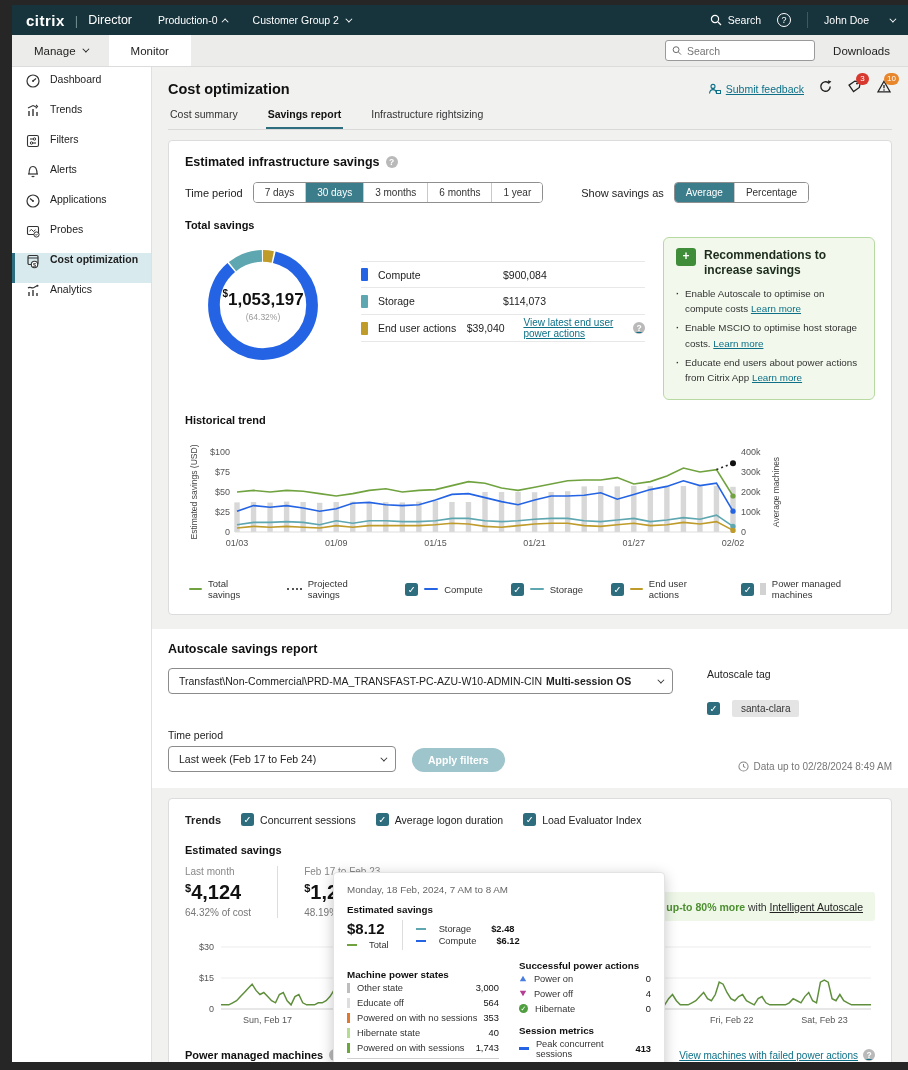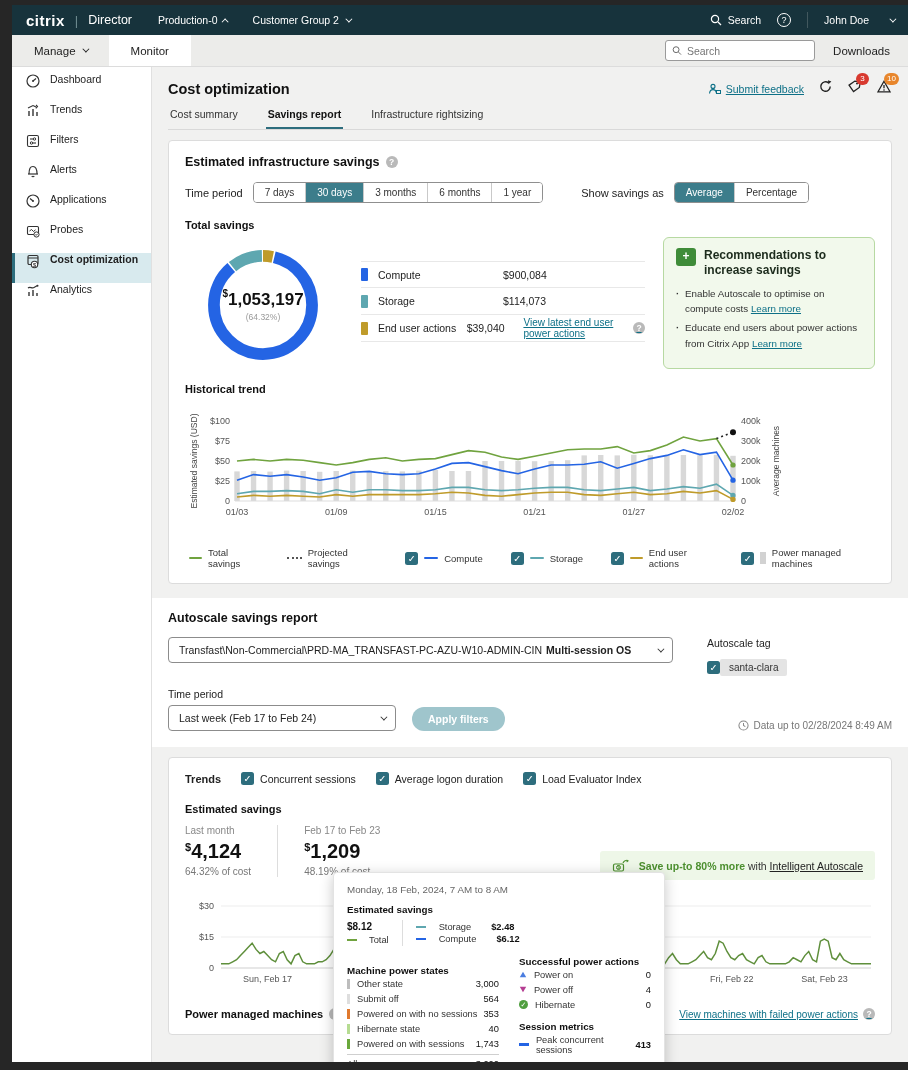--- a/index.html
+++ b/index.html
@@ -93,21 +93,21 @@
   .cb { width:13px; height:13px; background:#2d6d7d; border-radius:2.5px; color:#fff; font-size:9.5px; line-height:13px; text-align:center; flex:0 0 auto; cursor:pointer;}
   .cb:after { content:"✓"; }
 
   
   .autoscale { background:#fff; margin-top:14px; padding:13px 16px 16px; }
   .as-grid { display:flex; margin-top:12px; }
   .field-label { font-size:10.5px; color:#222; margin-bottom:5px;}
   .select { height:26px; border:1px solid #8c8c8c; border-radius:4px; background:#fff; display:flex; align-items:center; padding:0 10px; font-size:10.5px; color:#222; gap:8px; cursor:pointer;}
   .select .chev { color:#333; margin-left:auto; }
   .as-right { margin-left:34px; }
-  .tagrow { display:flex; align-items:center; gap:0; margin-top:10px;}
+  .tagrow { display:flex; align-items:center; gap:12px; margin-top:20px;}
   .chip { background:#e4e4e4; font-size:10px; color:#333; padding:3px 9px; border-radius:2px;}
   .as-row2 { display:flex; align-items:flex-end; margin-top:12px;}
   .apply-btn { margin-left:16px; background:#9fc5cc; color:#fff; border:none; border-radius:13px; padding:6px 16px; font-size:10.5px; font-weight:bold; font-family:"Liberation Sans",sans-serif; cursor:pointer;}
   .data-upto { margin-left:auto; font-size:10px; color:#777; display:flex; align-items:center; gap:5px;}
 
   
   .trends-row { display:flex; align-items:center; gap:20px; font-size:10.5px; color:#222;}
   .trends-label { font-size:11px; font-weight:bold; }
   .tr-cb { display:flex; align-items:center; gap:6px; cursor:pointer;}
   .stats-row { display:flex; align-items:flex-start; margin-top:10px;}
@@ -127,21 +127,21 @@
   .tri-up { width:0; height:0; border-left:4.5px solid transparent; border-right:4.5px solid transparent; border-bottom:7px solid #4a7de0;}
   .tri-down { width:0; height:0; border-left:4.5px solid transparent; border-right:4.5px solid transparent; border-top:7px solid #b53d92;}
   .hib-ic { width:9px; height:9px; border-radius:50%; background:#4f9e3f; color:#fff; font-size:7px; line-height:9px; text-align:center;}
   .hib-ic:after{content:"✓";}
 
   
   .tooltip { position:absolute; left:181px; top:805px; width:332px; background:#fff; border:1px solid #e3e3e3; border-radius:4px; box-shadow:0 3px 14px rgba(0,0,0,.22); padding:11px 13px 12px; z-index:20;}
   .tt-title { font-size:9.8px; color:#666; }
   .tt-sec { font-size:9.8px; font-weight:bold; color:#111; margin-top:9px;}
   .tt-est { display:flex; align-items:center; margin-top:5px;}
-  .tt-big { font-size:10px; font-weight:bold; color:#111;}
+  .tt-big { font-size:15px; font-weight:bold; color:#111;}
   .tt-total { display:flex; align-items:center; gap:5px; font-size:9.3px; color:#333; margin-top:3px;}
   .tt-vdiv { width:1px; align-self:stretch; background:#ddd; margin:0 13px;}
   .tt-mini { font-size:9.3px; color:#333; }
   .tt-mini-row { display:flex; align-items:center; gap:6px; margin:2px 0;}
   .tt-mini-val { margin-left:14px; font-weight:bold; color:#111;}
   .tt-cols { display:flex; gap:20px; margin-top:10px;}
   .tt-col { flex:1; }
   .tt-row { display:flex; align-items:center; font-size:9.3px; color:#333; padding:2.5px 0;}
   .tt-row .v { margin-left:auto; color:#111; }
   .tt-tick { width:3px; height:10px; margin-right:7px; flex:0 0 auto;}
@@ -383,20 +383,21 @@
                 </span>
             </div>
           </div>
           <div class="reco">
             <div class="reco-head">
               <span class="reco-icon">+</span>
               <span class="reco-title">Recommendations to increase savings</span>
             </div>
             <ul>
               <li><span>Enable Autoscale to optimise on compute costs </span><span class="lmore">Learn more</span></li>
+              <li><span>Enable MSCIO to optimise host storage costs. </span><span class="lmore">Learn more</span></li>
               <li><span>Educate end users about power actions from Citrix App </span><span class="lmore">Learn more</span></li>
             </ul>
           </div>
         </div>
 
         <div class="sub-title" style="margin-top:14px">Historical trend</div>
         <div class="chart-block">
           <svg id="hist-svg" width="660" height="132" viewBox="0 0 660 132">
               <text x="45" y="17" text-anchor="end" font-size="9" fill="#555">$100</text>
               <text x="45" y="37" text-anchor="end" font-size="9" fill="#555">$75</text>
@@ -630,21 +631,21 @@
         <div class="tt-cols">
           <div class="tt-col" style="flex:1.15">
             <div class="tt-sec" style="margin-top:9px">Machine power states</div>
             <div class="tt-row">
                 <span class="tt-tick" style="background:#bdbdbd"></span>
                 <span>Other state</span>
                 <span class="v">3,000</span>
               </div>
             <div class="tt-row">
                 <span class="tt-tick" style="background:#dedede"></span>
-                <span>Submit off</span>
+                <span>Educate off</span>
                 <span class="v">564</span>
               </div>
             <div class="tt-row">
                 <span class="tt-tick" style="background:#e0792e"></span>
                 <span>Powered on with no sessions</span>
                 <span class="v">353</span>
               </div>
             <div class="tt-row">
                 <span class="tt-tick" style="background:#b6dc92"></span>
                 <span>Hibernate state</span>

